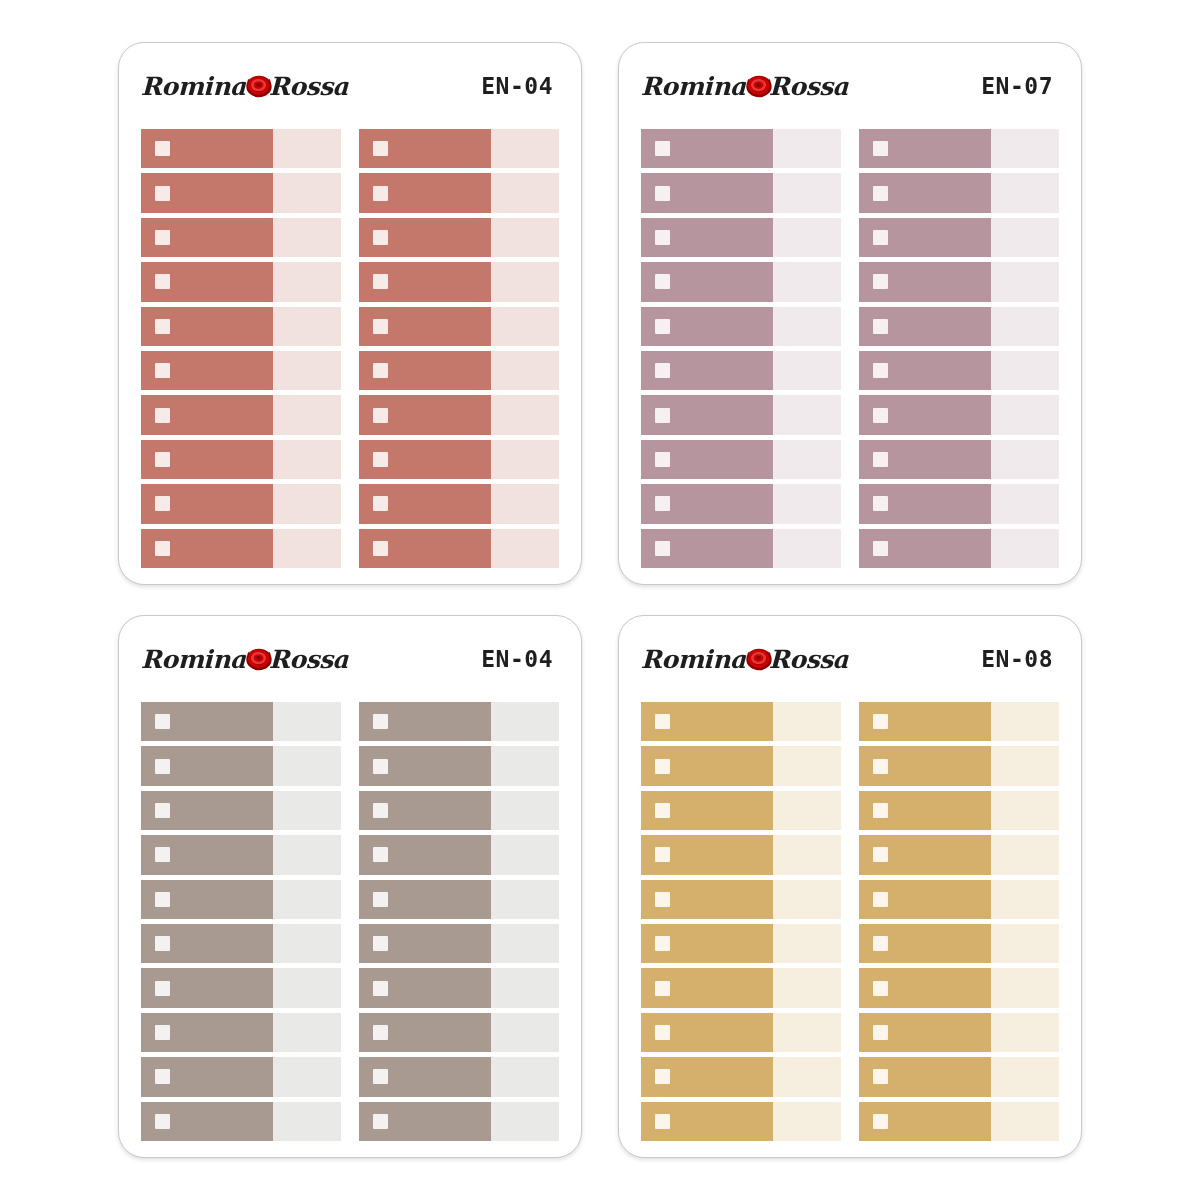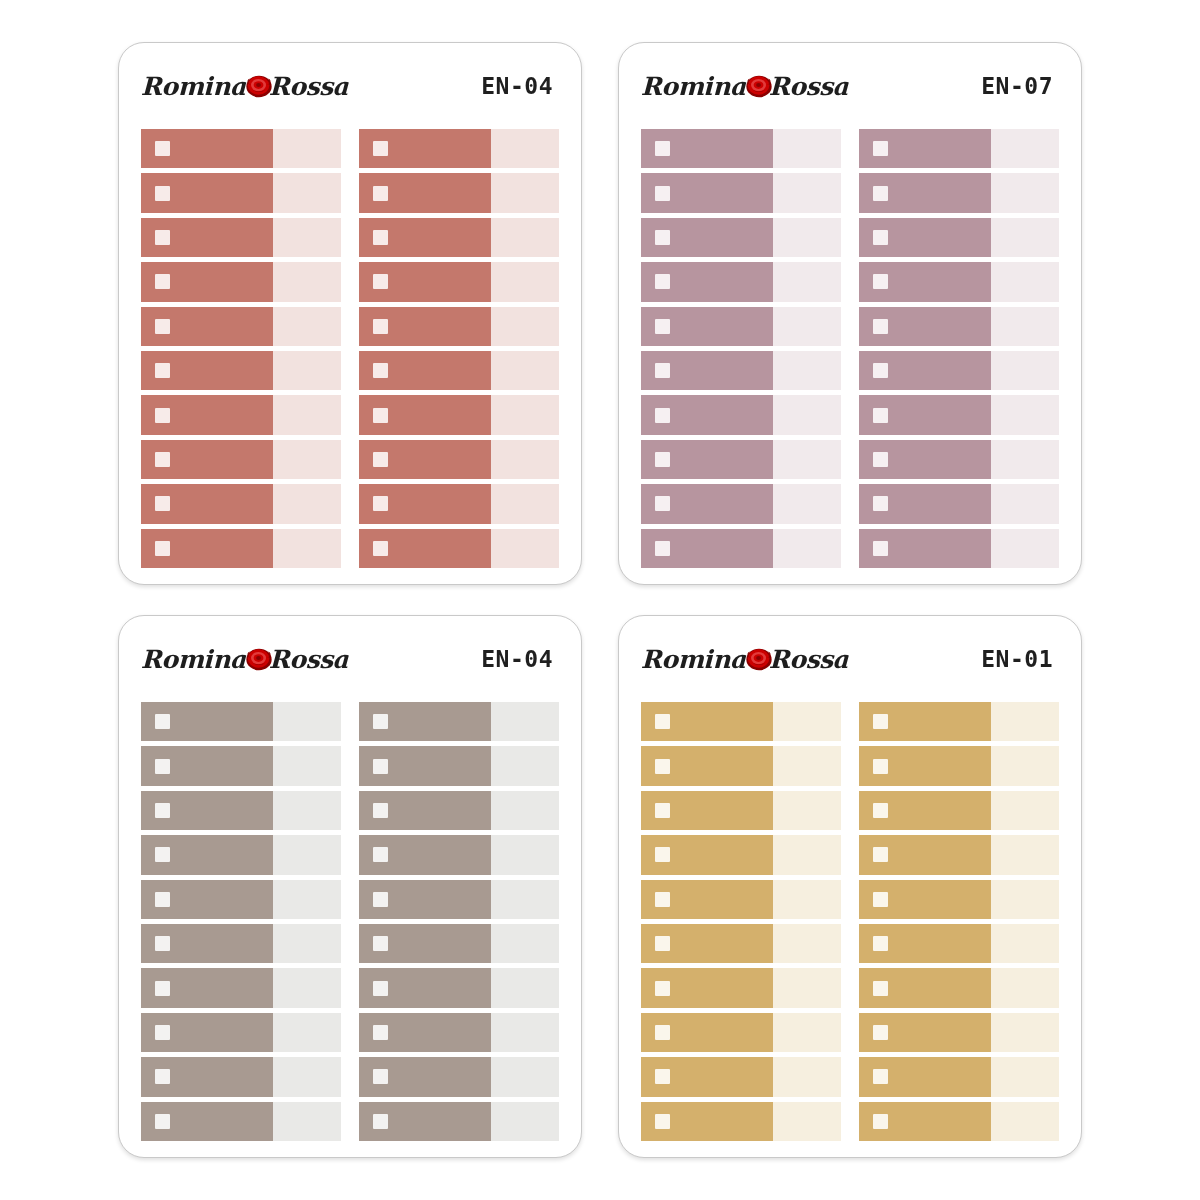--- a/index.html
+++ b/index.html
@@ -577,21 +577,21 @@
               <ellipse cx="15.5" cy="15.5" rx="11.5" ry="9.8" fill="#cc0000"></ellipse>
               <path d="M5 14 Q2 10 6 8 Q3 14 8 15 Z" fill="#8a0000"></path>
               <path d="M27 14 Q30 10 26 8 Q29 14 24 15 Z" fill="#8a0000"></path>
               <ellipse cx="15.5" cy="15" rx="8" ry="6.6" fill="#e23a3a"></ellipse>
               <ellipse cx="15.5" cy="15" rx="5.2" ry="4.2" fill="#cc0000"></ellipse>
               <ellipse cx="15.5" cy="15" rx="2.6" ry="2.1" fill="#8a0000"></ellipse>
               <path d="M9 20 Q16 25 23 20 Q16 23.5 9 20 Z" fill="#8a0000"></path>
             </svg></span>
           <span class="brand-word second">Rossa</span>
         </div>
-        <div class="card-code">EN-01</div>
+        <div class="card-code">EN-08</div>
       </div>
       <div class="sticker-body">
         <div class="sticker-column">
           <div class="sticker-row">
             <div class="row-main" style="background: rgb(212, 176, 108);">
               <div class="row-checkbox" style="background: rgb(250, 246, 236);"></div>
             </div>
             <div class="row-tail" style="background: rgb(246, 239, 223);"></div>
           </div>
           <div class="sticker-row">

